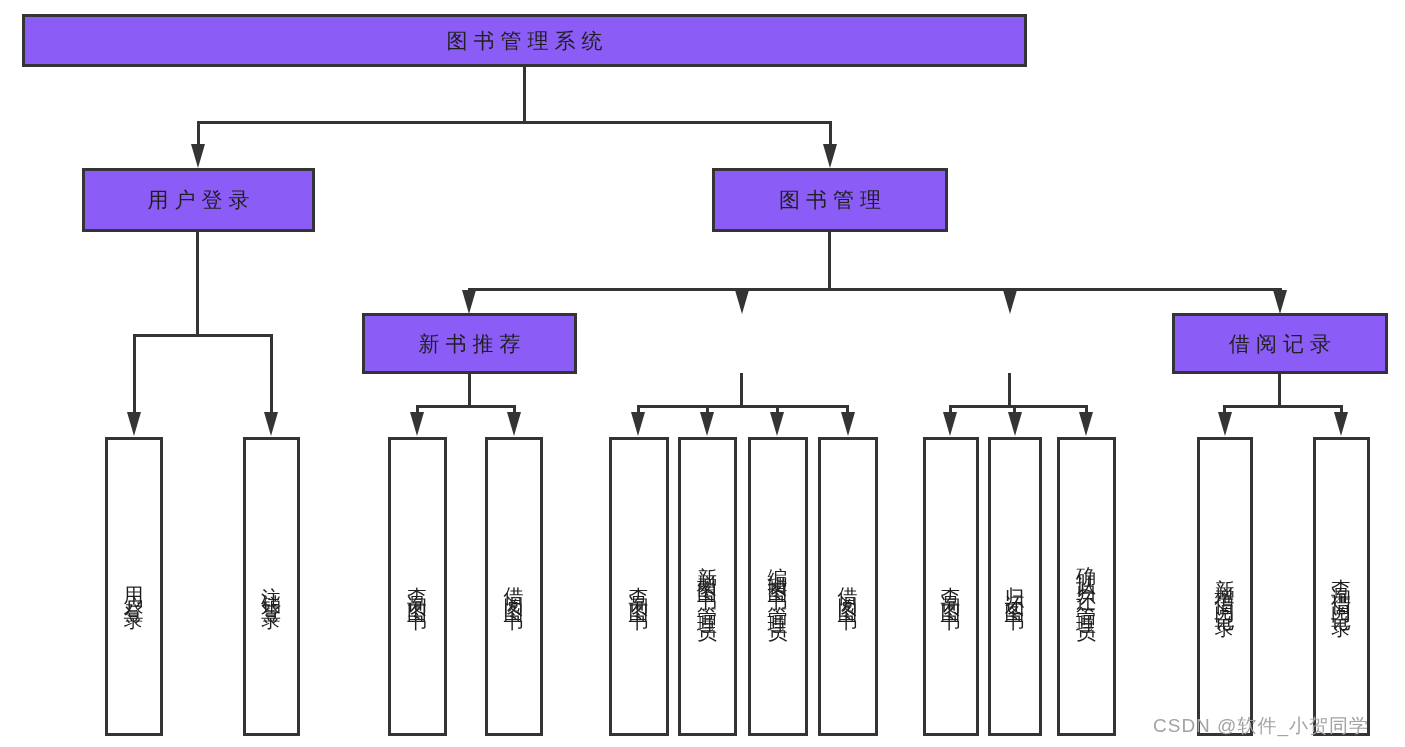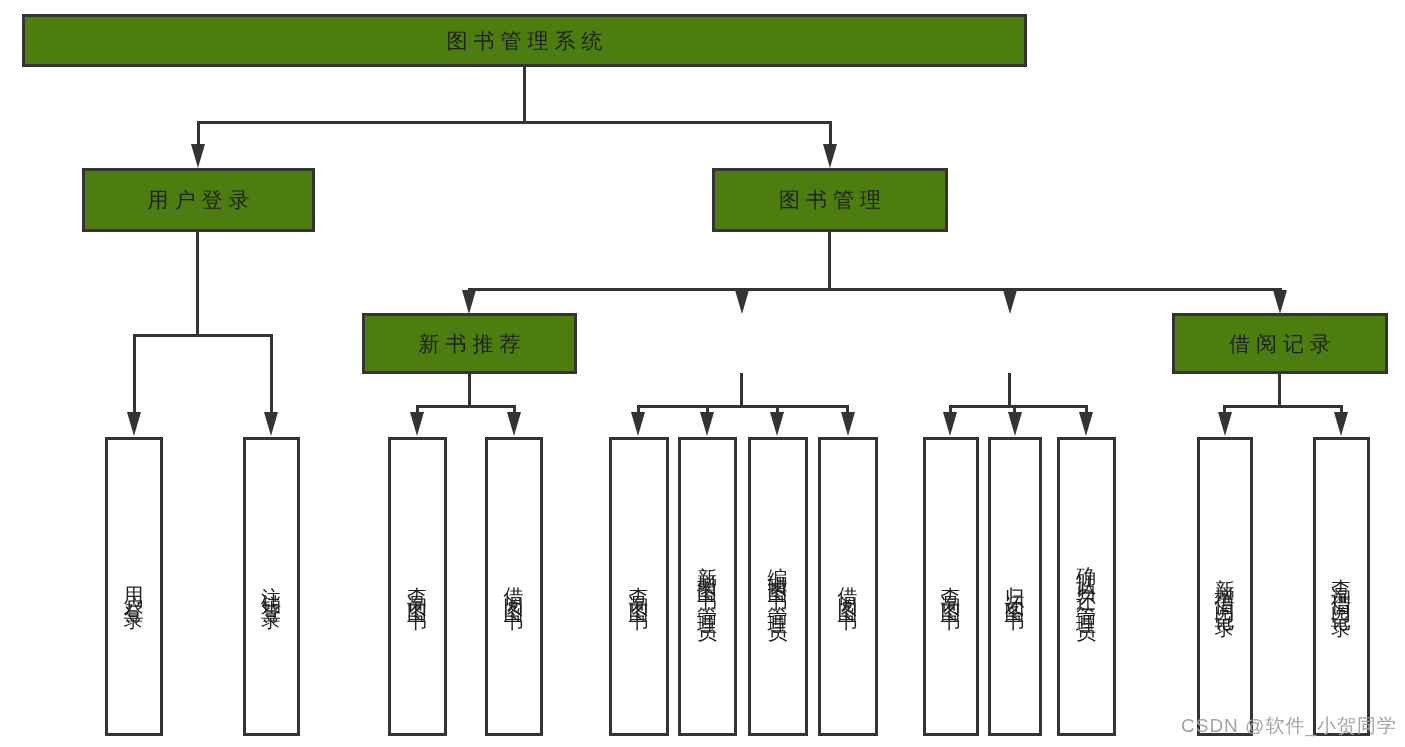--- a/index.html
+++ b/index.html
@@ -1,42 +1,42 @@
 <!DOCTYPE html>
 <html><head>
 <meta charset="utf-8">
 <style>
   html,body { margin:0; padding:0; background:#ffffff; }
   .canvas {
     position:relative; width:1405px; height:747px; background:#ffffff;
     font-family:"Liberation Sans","DejaVu Sans",sans-serif; overflow:hidden;
   }
   .node {
-    position:absolute; box-sizing:border-box; border:3px solid #343434; background:#4d7c0f;
+    position:absolute; box-sizing:border-box; border:3px solid #343434; background:#8b5cf6;
     display:flex; align-items:center; justify-content:center;
     color:#1f1f1f; font-size:21px; letter-spacing:6px; white-space:nowrap;
     text-indent:6px; 
   }
   .vnode {
     position:absolute; box-sizing:border-box; border:3px solid #343434; background:#ffffff;
     display:flex; align-items:center; justify-content:center;
     color:#1f1f1f; font-size:20px; top:437px; height:299px;
   }
   .vnode > span {
     writing-mode:vertical-rl; text-orientation:mixed;
     letter-spacing:8px; line-height:1; white-space:nowrap;
   }
   .ln { position:absolute; background:#343434; }
   .ar {
     position:absolute; width:0; height:0;
     border-left:7px solid transparent; border-right:7px solid transparent;
     border-top:24px solid #343434;
   }
   .watermark {
-    position:absolute; left:1181px; top:713px; z-index:5;
+    position:absolute; left:1153px; top:713px; z-index:5;
     color:#a3a3a3; font-size:19px; letter-spacing:1px; white-space:nowrap;
   }
 </style>
 </head>
 <body>
 
 <div class="canvas">
 
   <div class="node" style="left:22px;top:14px;width:1005px;height:53px">图书管理系统</div>
 

